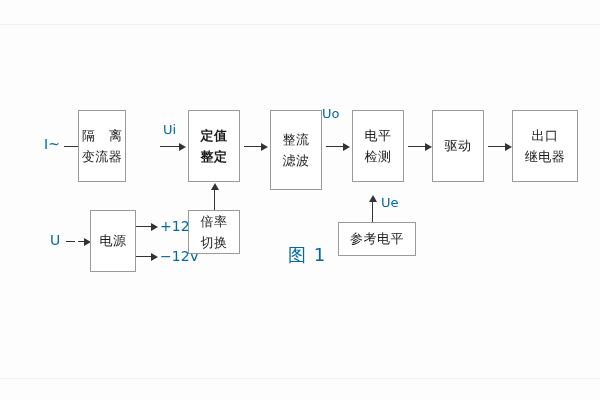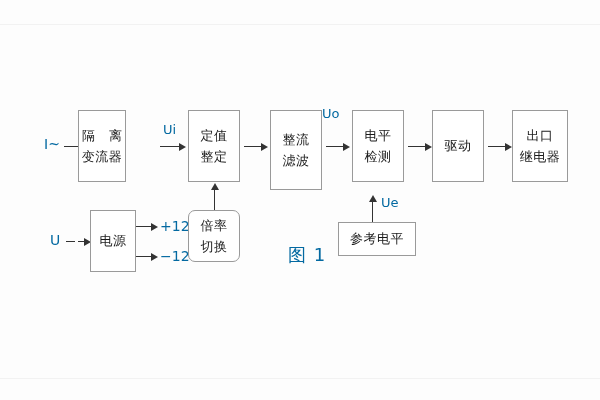--- a/index.html
+++ b/index.html
@@ -107,21 +107,21 @@
 
   <div class="block wide-letter" style="left:78px; top:110px; width:48px; height:72px;">
     <span class="ln">隔 离</span>
     <span class="ln">变流器</span>
   </div>
 
   <div class="label label-sig" style="left:163px; top:122px;">Ui</div>
   <div class="hline" style="left:160px; top:146px; width:20px;"></div>
   <div class="arrow-r" style="left:179px; top:143px;"></div>
 
-  <div class="block" style="left:188px; top:110px; width:52px; height:72px;">
+  <div class="block" style="left:188px; top:110px; width:52px; height:72px;font-weight:bold;">
     <span class="ln">定值</span>
     <span class="ln">整定</span>
   </div>
 
   <div class="hline" style="left:244px; top:146px; width:18px;"></div>
   <div class="arrow-r" style="left:261px; top:143px;"></div>
 
   <div class="block" style="left:270px; top:110px; width:52px; height:80px;">
     <span class="ln">整流</span>
     <span class="ln">滤波</span>
@@ -139,21 +139,21 @@
   <div class="hline" style="left:408px; top:146px; width:18px;"></div>
   <div class="arrow-r" style="left:425px; top:143px;"></div>
 
   <div class="block" style="left:432px; top:110px; width:52px; height:72px;">
     <span class="ln">驱动</span>
   </div>
 
   <div class="hline" style="left:488px; top:146px; width:18px;"></div>
   <div class="arrow-r" style="left:505px; top:143px;"></div>
 
-  <div class="block" style="left:512px; top:110px; width:56px; height:72px;">
+  <div class="block" style="left:512px; top:110px; width:66px; height:72px;">
     <span class="ln">出口</span>
     <span class="ln">继电器</span>
   </div>
 
   <div class="label label-io" style="left:50px; top:232px;">U</div>
   <div class="dash" style="left:66px; top:241px; width:9px;"></div>
   <div class="hline" style="left:78px; top:241px; width:9px;"></div>
   <div class="arrow-r" style="left:84px; top:238px;"></div>
 
   <div class="block" style="left:90px; top:210px; width:46px; height:62px;">
@@ -161,21 +161,21 @@
   </div>
 
   <div class="hline" style="left:136px; top:226px; width:16px;"></div>
   <div class="arrow-r" style="left:151px; top:223px;"></div>
   <div class="label label-volt" style="left:160px; top:218px;">+12V</div>
 
   <div class="hline" style="left:136px; top:256px; width:16px;"></div>
   <div class="arrow-r" style="left:151px; top:253px;"></div>
   <div class="label label-volt" style="left:160px; top:248px;">−12V</div>
 
-  <div class="block" style="left:188px; top:210px; width:52px; height:52px;border-radius:7px;">
+  <div class="block" style="left:188px; top:210px; width:52px; height:44px;">
     <span class="ln">倍率</span>
     <span class="ln">切换</span>
   </div>
 
   <div class="vline" style="left:214px; top:189px; height:21px;"></div>
   <div class="arrow-u" style="left:211px; top:183px;"></div>
 
   <div class="block" style="left:338px; top:222px; width:78px; height:34px;">
     <span class="ln">参考电平</span>
   </div>

